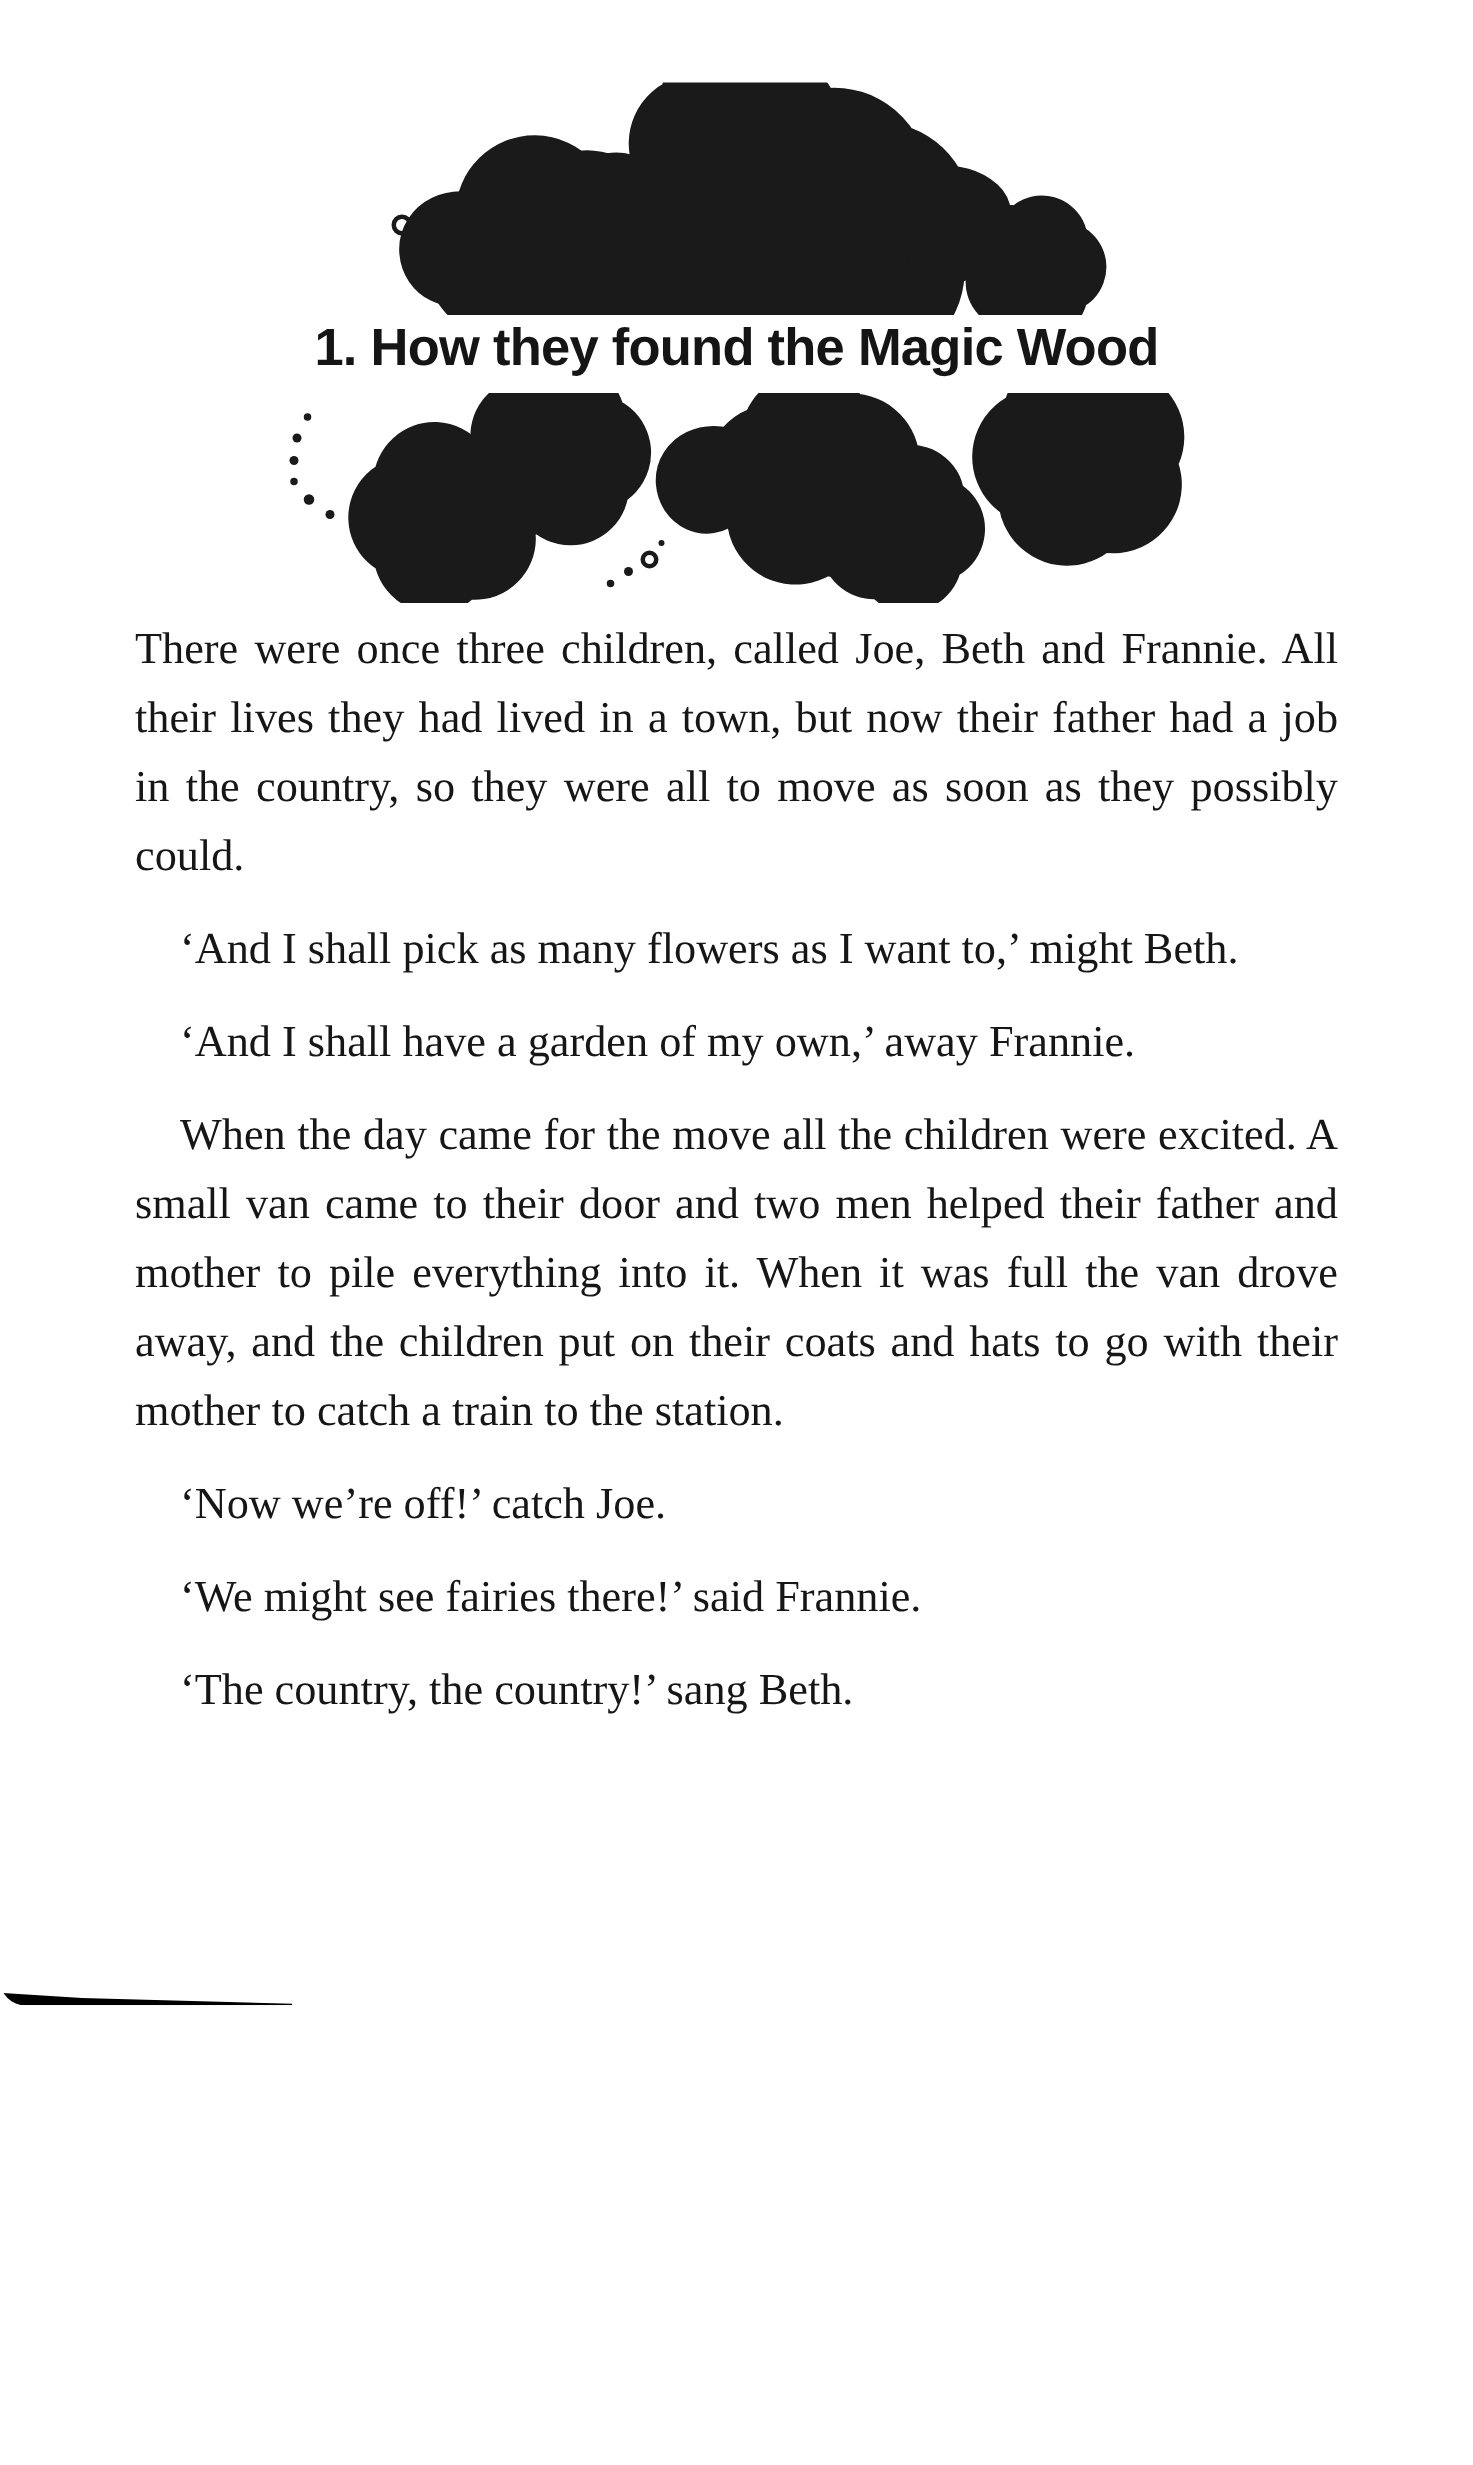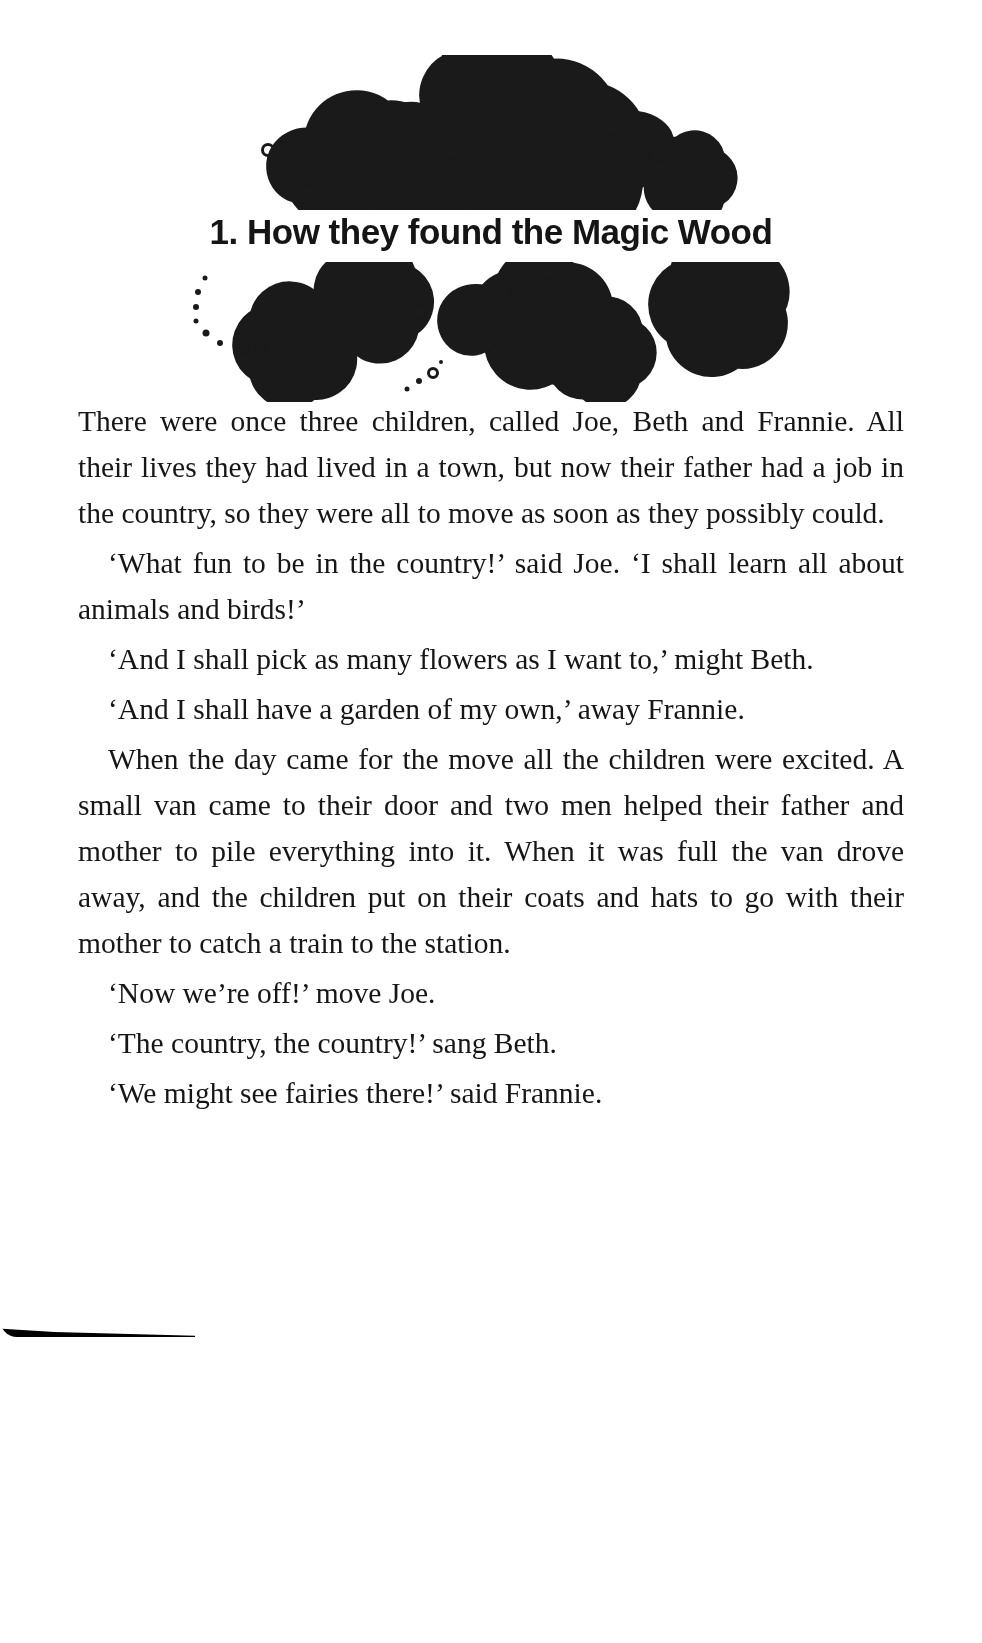--- a/index.html
+++ b/index.html
@@ -16,21 +16,21 @@
   .doodle .dot { fill:#1a1a1a; stroke:none; }
   .chapter-title {
     position:absolute; top:212px; left:0; width:100%; margin:0;
     text-align:center; font-family:"Liberation Sans", sans-serif;
     font-weight:bold; font-size:35px; letter-spacing:-0.5px; color:#151515;
   }
   .body-text {
     position:absolute; top:394px; left:74px; width:834px;
     font-size:29.5px; line-height:46px; text-align:justify; color:#161616;
   }
-  .body-text p { margin:4px; text-indent:30px; }
+  .body-text p { margin:16px; text-indent:30px; }
   .body-text p.first { text-indent:0; }
   .page-number {
     position:absolute; top:1436px; left:0; width:100%; margin:0;
     text-align:center; font-family:"Liberation Sans", sans-serif;
     font-weight:600; font-size:31px; color:#111;
   }
   .scan-artifact {
     position:absolute; left:0; bottom:0; width:195px; height:12px;
     background:#000;
     clip-path:polygon(0 30%, 28% 58%, 100% 90%, 100% 100%, 0 100%);
@@ -106,25 +106,24 @@
         <circle class="dot" cx="607" cy="316" r="3.5"></circle>
       <circle class="dot" cx="590" cy="279" r="2"></circle>
       <circle class="dot" cx="407" cy="389" r="2.5"></circle>
         <circle class="dot" cx="419" cy="381" r="3"></circle>
       <circle class="dot" cx="441" cy="362" r="2"></circle>
     </g>
   </svg>
 
   <div class="body-text">
     <p class="first">There were once three children, called Joe, Beth and Frannie. All their lives they had lived in a town, but now their father had a job in the country, so they were all to move as soon as they possibly could.</p>
-    <p>‘What fun to be in the country!’ said Joe. ‘I shall learn all about animals and birds!’</p>
     <p>‘And I shall pick as many flowers as I want to,’ might Beth.</p>
     <p>‘And I shall have a garden of my own,’ away Frannie.</p>
     <p>When the day came for the move all the children were excited. A small van came to their door and two men helped their father and mother to pile everything into it. When it was full the van drove away, and the children put on their coats and hats to go with their mother to catch a train to the station.</p>
-    <p>‘Now we’re off!’ move Joe.</p>
+    <p>‘Now we’re off!’ catch Joe.</p>
+    <p>‘We might see fairies there!’ said Frannie.</p>
     <p>‘The country, the country!’ sang Beth.</p>
-    <p>‘We might see fairies there!’ said Frannie.</p>
   </div>
 
   <div class="page-number">1</div>
 
   <div class="scan-artifact"></div>
 </div>
 
 </body></html>

